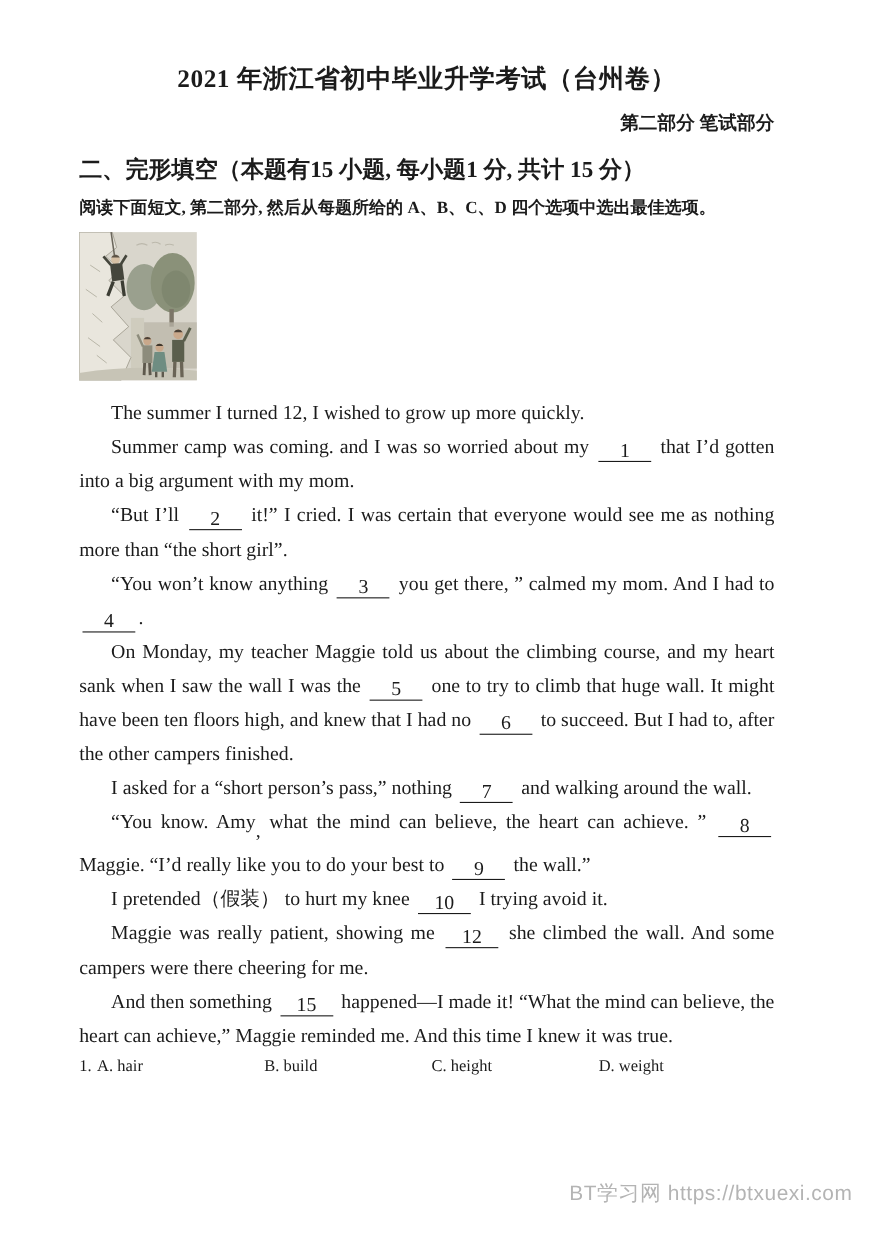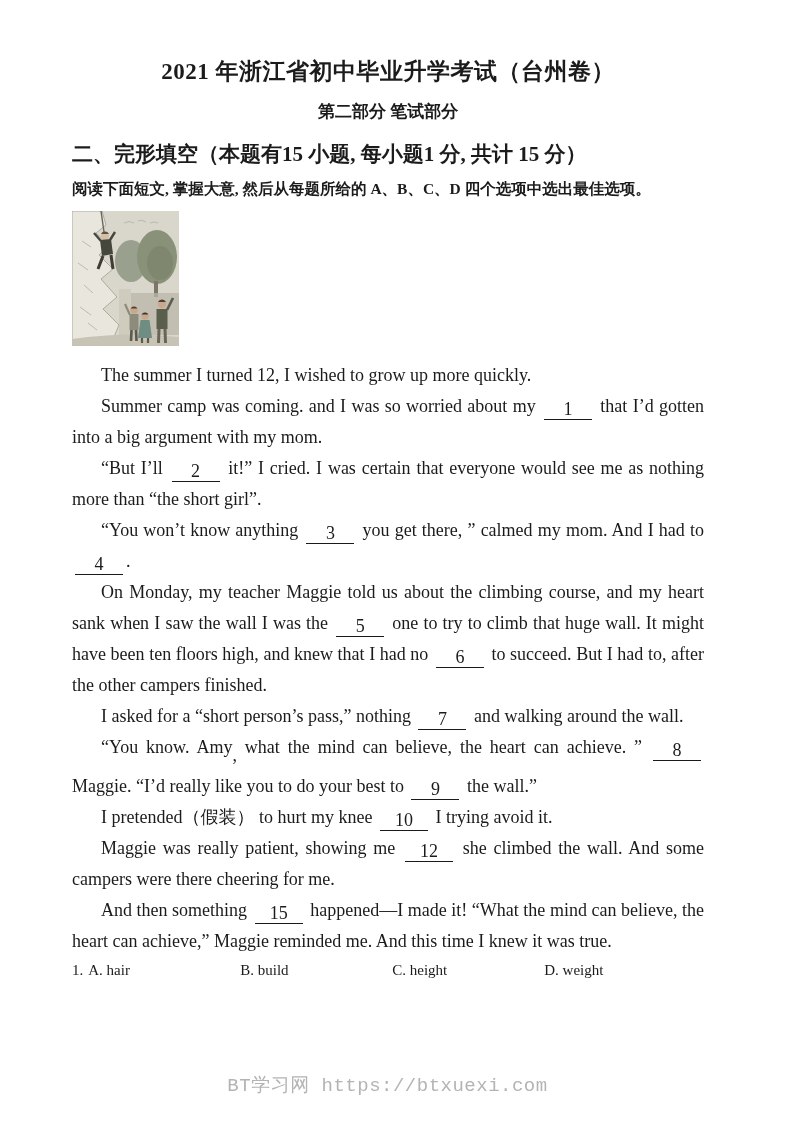--- a/index.html
+++ b/index.html
@@ -10,21 +10,21 @@
     position:relative;
     overflow:hidden;
   }
   .page{position:relative;width:775px;height:1122px;background:#fff;}
   .content{padding:56px 71px 0 72px;}
   .doc-title{
     text-align:center;font-size:23px;font-weight:bold;
     margin:0 0 13px 0;letter-spacing:0.5px;
   }
   .doc-subtitle{
-    text-align:center;font-size:17px;font-weight:bold;margin:0 0 17px 0;
+    text-align:right;font-size:17px;font-weight:bold;margin:0 0 17px 0;
   }
   .section-heading{
     font-size:21px;font-weight:bold;margin:0 0 11px 0;
   }
   .instructions{
     font-size:15.5px;font-weight:bold;margin:0 0 11px 0;
   }
   .figure{width:107px;height:135px;margin:0 0 14px 0;}
   .figure svg{display:block;width:107px;height:135px;}
   .passage{
@@ -40,36 +40,36 @@
   .sub-comma{
     display:inline-block;vertical-align:-0.45em;text-indent:0;
   }
   .options-row{
     display:flex;align-items:baseline;font-size:15px;margin-top:5px;
   }
   .qnum{margin-right:5px;}
   .opt{flex:0 0 152px;}
   .opt:last-child{flex:0 0 auto;}
   .footer{
-    position:absolute;left:0;right:0;bottom:24px;text-align:center;
-    font-family:Liberation Mono, monospace;
+    position:absolute;left:0;right:0;bottom:24px;text-align:right;
+    font-family:Liberation Sans, sans-serif;
     font-size:19px;color:#b4b4b4;letter-spacing:0.5px;
   }
 </style>
 </head>
 <body>
 
 <div class="page">
   <div class="content">
 
     <h1 class="doc-title">2021 年浙江省初中毕业升学考试（台州卷）</h1>
     <h2 class="doc-subtitle">第二部分 笔试部分</h2>
 
     <div class="section-heading">二、完形填空（本题有15 小题, 每小题1 分, 共计 15 分）</div>
-    <div class="instructions">阅读下面短文, 掌握大意, 然后从每题所给的 A、B、C、D 四个选项中选出最佳选项。</div>
+    <div class="instructions">阅读下面短文, 第二部分, 然后从每题所给的 A、B、C、D 四个选项中选出最佳选项。</div>
 
     <div class="figure">
       <svg viewBox="0 0 107 135" xmlns="http://www.w3.org/2000/svg">
 
         <rect x="0" y="0" width="107" height="135" fill="#d9d6cc"></rect>
 
         <path d="M52 12 q5 -3 10 0 M66 10 q4 -2 8 1 M78 12 q4 -2 8 0" stroke="#bcb9ac" stroke-width="1" fill="none"></path>
 
         <ellipse cx="59" cy="50" rx="16" ry="21" fill="#9aa08e"></ellipse>
         <ellipse cx="85" cy="46" rx="20" ry="27" fill="#8a9179"></ellipse>

